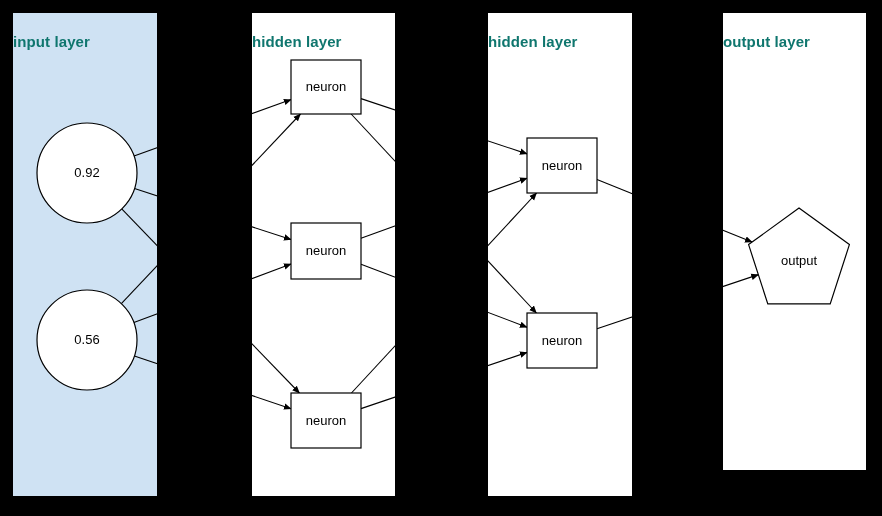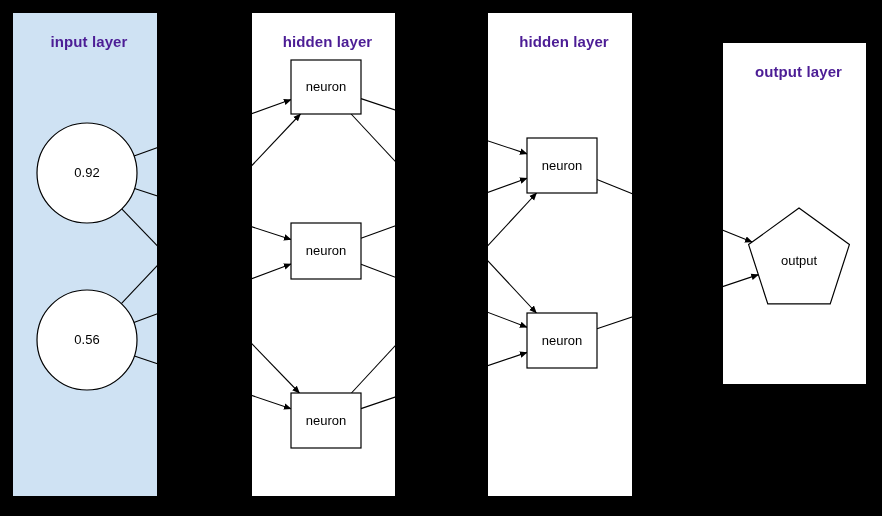--- a/index.html
+++ b/index.html
@@ -15,27 +15,27 @@
     overflow: hidden;
     font-family: "Liberation Sans", sans-serif;
   }
   .panel {
     position: absolute;
     box-sizing: border-box;
     overflow: hidden;
   }
   .panel-title {
     position: absolute;
-    left: 8px;
+    left: 0;
     right: 0;
     top: 20px;
-    text-align: center;
+    text-align: left;
     font-size: 15px;
     font-weight: bold;
-    color: #4c1d95;
+    color: #0f766e;
     letter-spacing: 0.1px;
   }
   .svg-layer {
     position: absolute;
     left: 0;
     top: 0;
     width: 882px;
     height: 516px;
     pointer-events: none;
   }
@@ -62,21 +62,21 @@
 
   <div class="panel" id="panel-input" style="left: 13px; top: 13px; width: 144px; height: 483px; background: rgb(207, 226, 243);">
     <div class="panel-title">input layer</div>
   </div>
   <div class="panel" id="panel-hidden1" style="left: 252px; top: 13px; width: 143px; height: 483px; background: rgb(255, 255, 255);">
     <div class="panel-title">hidden layer</div>
   </div>
   <div class="panel" id="panel-hidden2" style="left: 488px; top: 13px; width: 144px; height: 483px; background: rgb(255, 255, 255);">
     <div class="panel-title">hidden layer</div>
   </div>
-  <div class="panel" id="panel-output" style="left: 723px; top: 13px; width: 143px; height: 341px; background: rgb(255, 255, 255); margin-top: 30px;">
+  <div class="panel" id="panel-output" style="left: 723px; top: 13px; width: 143px; height: 457px; background: rgb(255, 255, 255);">
     <div class="panel-title">output layer</div>
   </div>
 
   <svg class="svg-layer" id="edges-svg" viewBox="0 0 882 516" xmlns="http://www.w3.org/2000/svg">
       <defs>
         <clipPath id="panels-clip">
           <rect x="13" y="13" width="144" height="483"></rect>
           <rect x="252" y="13" width="143" height="483"></rect>
           <rect x="488" y="13" width="144" height="483"></rect>
           <rect x="723" y="13" width="143" height="483"></rect>

